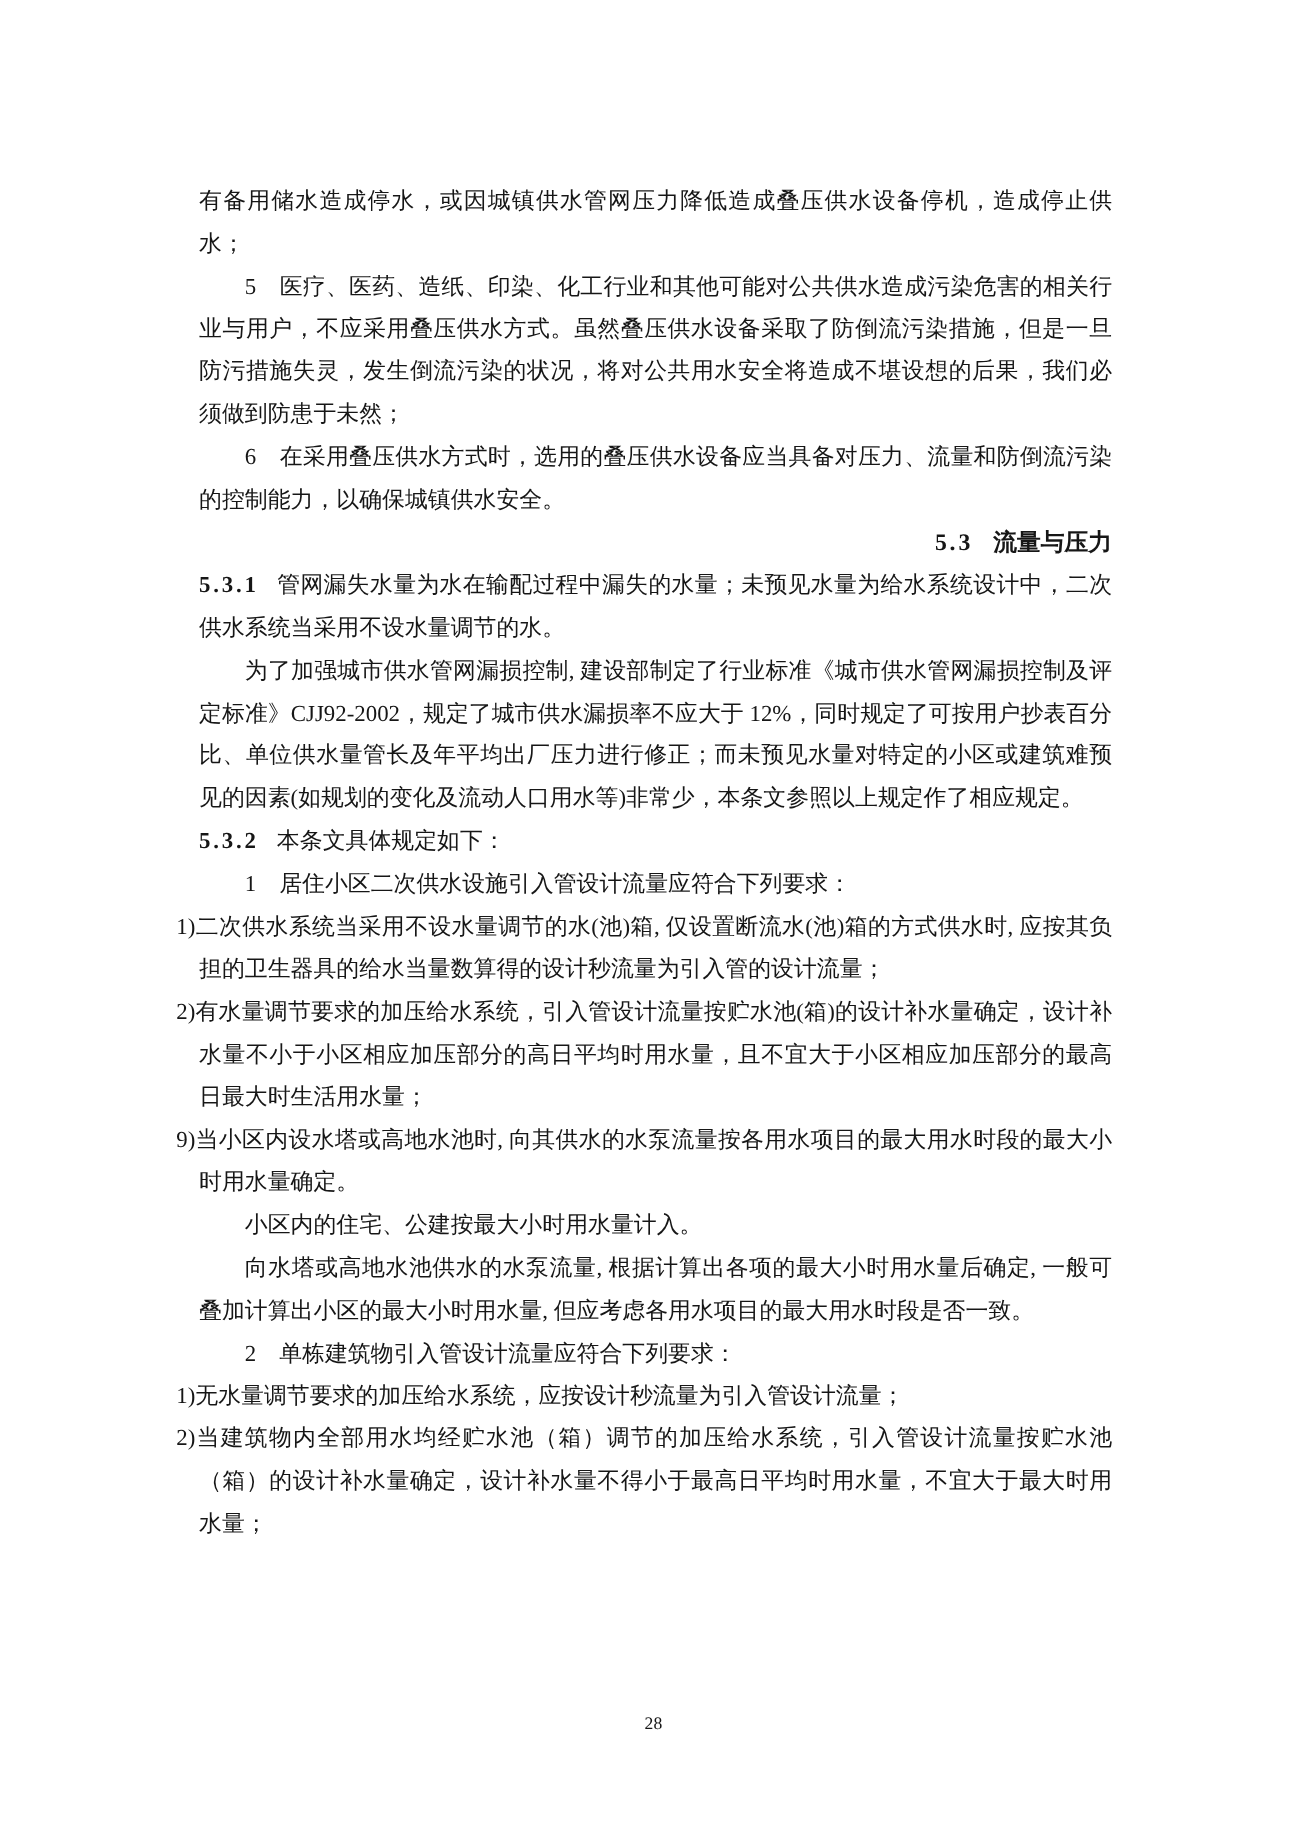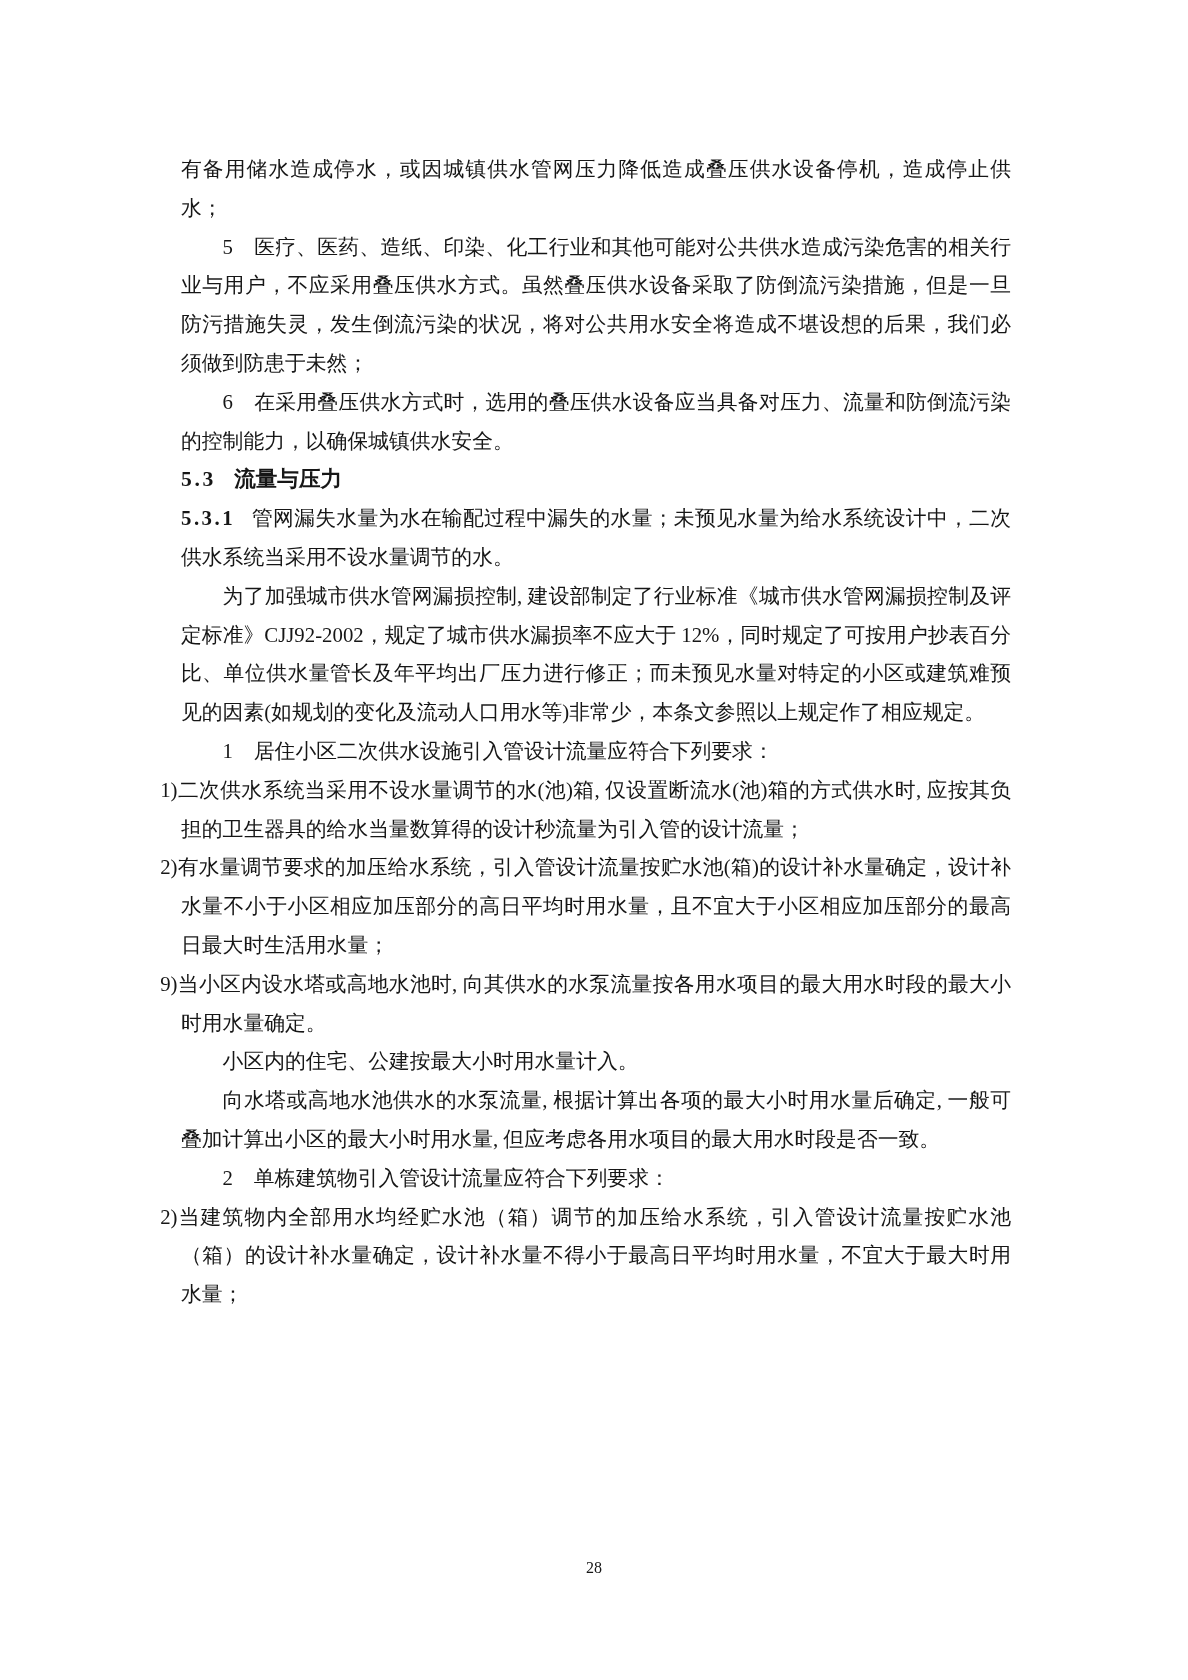--- a/index.html
+++ b/index.html
@@ -12,21 +12,21 @@
     width: 1188px;
     height: 1680px;
     background: #ffffff;
     color: #161616;
     font-family: "Liberation Serif", "DejaVu Serif", serif;
     overflow: hidden;
   }
   .content {
     position: absolute;
     left: 181px;
-    top: 150px;
+    top: 164px;
     width: 830px;
     font-size: 20.8px;
     line-height: 38.8px;
     text-align: justify;
   }
   .content p {
     margin: 0;
     padding: 0;
   }
   
@@ -40,21 +40,21 @@
   }
   
   .clause-num {
     font-weight: 700;
     letter-spacing: 0.12em;
     margin-right: 0.8em;
     white-space: nowrap;
   }
   .section-heading {
     margin: 38.8px 0 0 0;
-    text-align: left;
+    text-align: right;
     font-weight: 700;
     font-size: 21.6px;
     line-height: 38.8px;
   }
   .section-heading .h-num {
     letter-spacing: 0.12em;
     margin-right: 0.85em;
   }
   .page-number {
     position: absolute;
@@ -78,35 +78,37 @@
     <p class="p-indent">5　医疗、医药、造纸、印染、化工行业和其他可能对公共供水造成污染危害的相关行业与用户，不应采用叠压供水方式。虽然叠压供水设备采取了防倒流污染措施，但是一旦防污措施失灵，发生倒流污染的状况，将对公共用水安全将造成不堪设想的后果，我们必须做到防患于未然；</p>
 
     <p class="p-indent">6　在采用叠压供水方式时，选用的叠压供水设备应当具备对压力、流量和防倒流污染的控制能力，以确保城镇供水安全。</p>
 
     <p class="section-heading"><span class="h-num">5.3</span><span>流量与压力</span></p>
 
     <p class="p-cont"><span class="clause-num">5.3.1</span><span>管网漏失水量为水在输配过程中漏失的水量；未预见水量为给水系统设计中，二次供水系统当采用不设水量调节的水。</span></p>
 
     <p class="p-indent">为了加强城市供水管网漏损控制, 建设部制定了行业标准《城市供水管网漏损控制及评定标准》CJJ92-2002，规定了城市供水漏损率不应大于 12%，同时规定了可按用户抄表百分比、单位供水量管长及年平均出厂压力进行修正；而未预见水量对特定的小区或建筑难预见的因素(如规划的变化及流动人口用水等)非常少，本条文参照以上规定作了相应规定。</p>
 
+    <p class="p-cont"><span class="clause-num">5.3.2</span><span>本条文具体规定如下：</span></p>
 
     <p class="p-indent">1　居住小区二次供水设施引入管设计流量应符合下列要求：</p>
 
     <p class="p-hang">1)二次供水系统当采用不设水量调节的水(池)箱, 仅设置断流水(池)箱的方式供水时, 应按其负担的卫生器具的给水当量数算得的设计秒流量为引入管的设计流量；</p>
 
     <p class="p-hang">2)有水量调节要求的加压给水系统，引入管设计流量按贮水池(箱)的设计补水量确定，设计补水量不小于小区相应加压部分的高日平均时用水量，且不宜大于小区相应加压部分的最高日最大时生活用水量；</p>
 
     <p class="p-hang">9)当小区内设水塔或高地水池时, 向其供水的水泵流量按各用水项目的最大用水时段的最大小时用水量确定。</p>
 
     <p class="p-indent">小区内的住宅、公建按最大小时用水量计入。</p>
 
     <p class="p-indent">向水塔或高地水池供水的水泵流量, 根据计算出各项的最大小时用水量后确定, 一般可叠加计算出小区的最大小时用水量, 但应考虑各用水项目的最大用水时段是否一致。</p>
 
 
     <p class="p-indent">2　单栋建筑物引入管设计流量应符合下列要求：</p>
 
+    <p class="p-hang">1)无水量调节要求的加压给水系统，应按设计秒流量为引入管设计流量；</p>
 
     <p class="p-hang">2)当建筑物内全部用水均经贮水池（箱）调节的加压给水系统，引入管设计流量按贮水池（箱）的设计补水量确定，设计补水量不得小于最高日平均时用水量，不宜大于最大时用水量；</p>
 
   </div>
 
   <div class="page-number">28</div>
 </div>
 
 </body></html>

